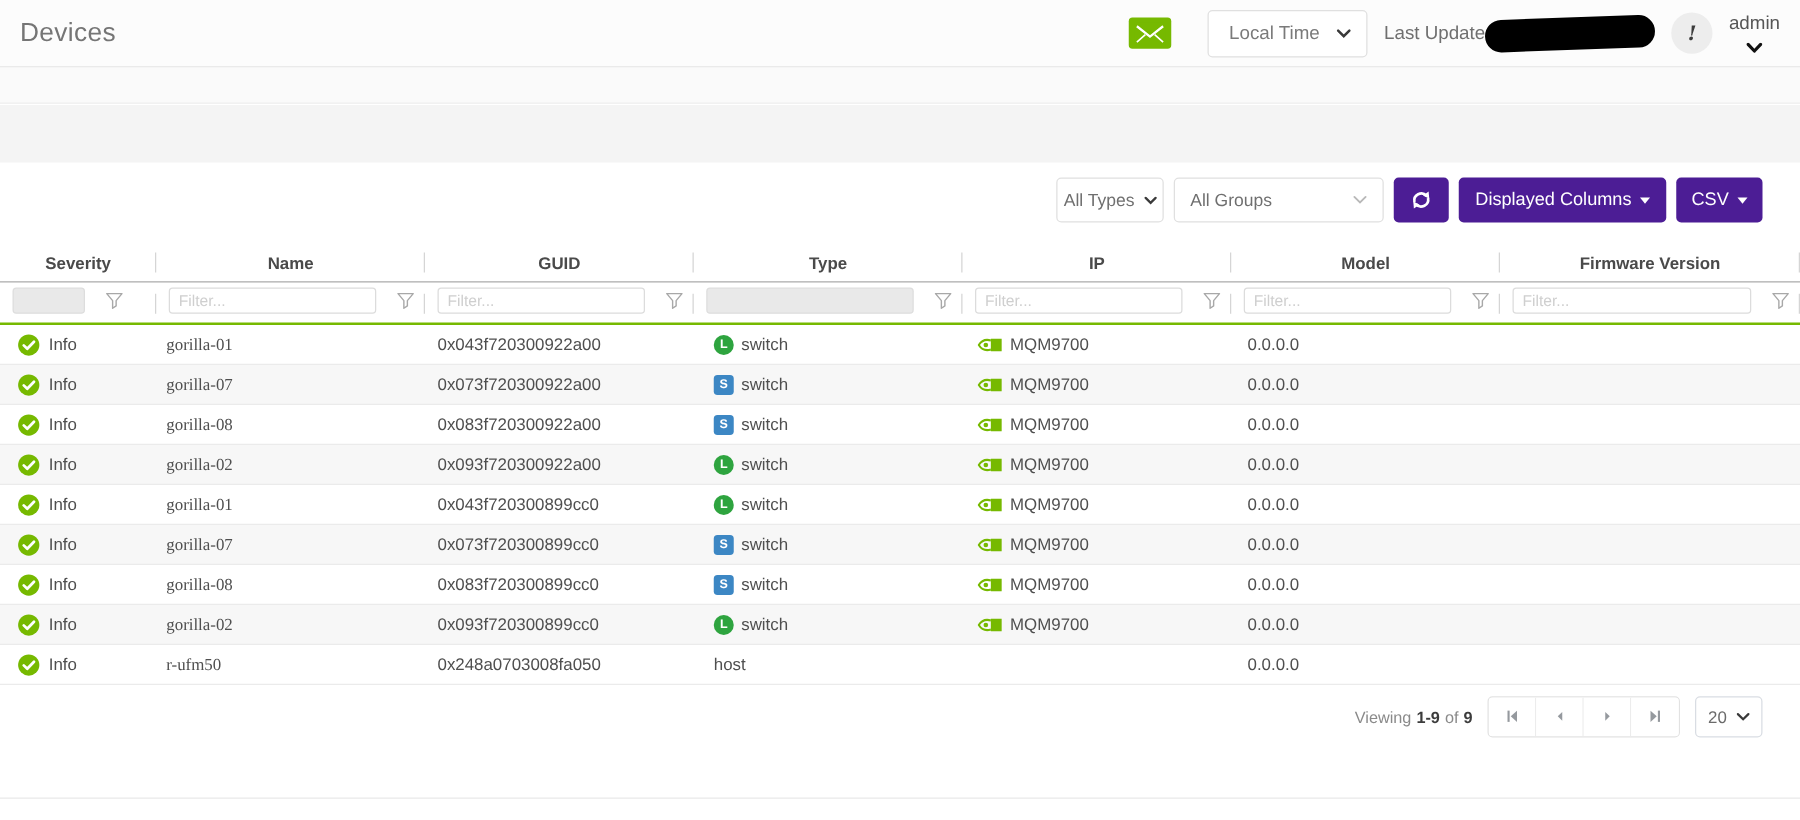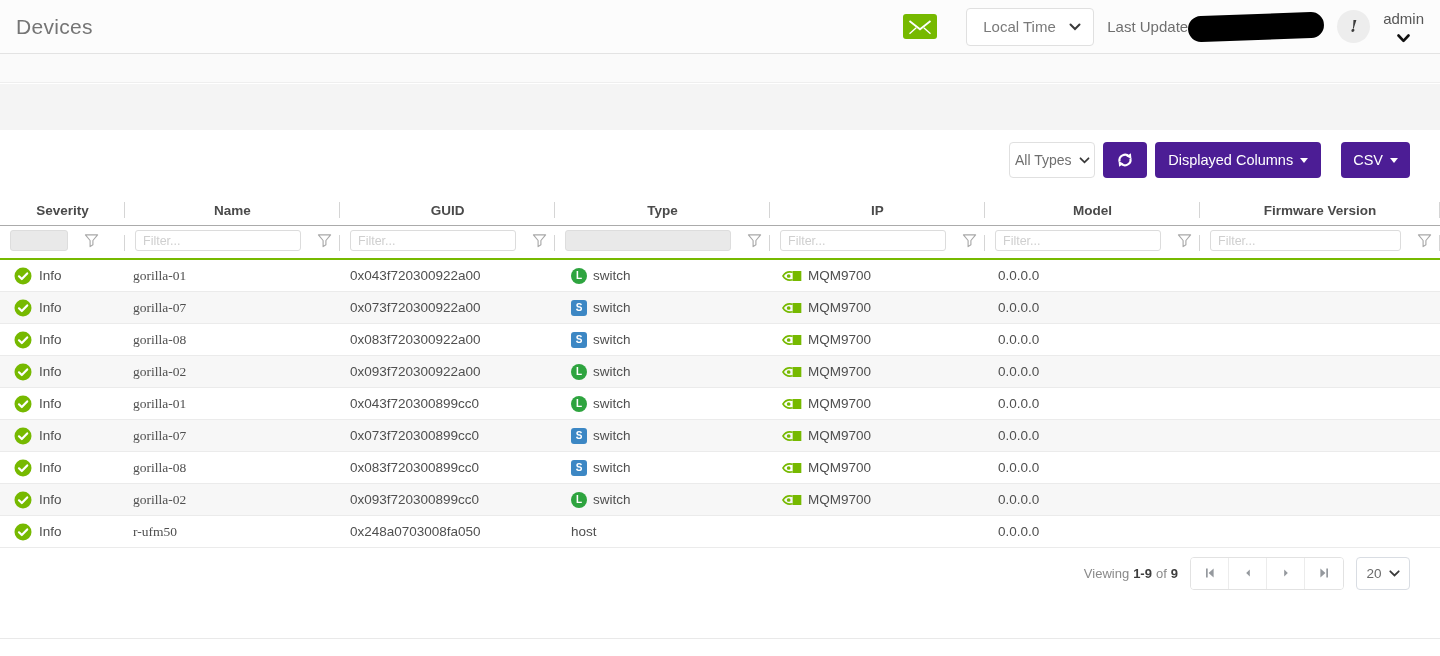--- a/index.html
+++ b/index.html
@@ -38,21 +38,21 @@
     display:flex; gap:8px; align-items:stretch; }
   .select-box { border:1px solid #e0e0e0; border-radius:4px; background:#fff;
     display:flex; align-items:center; color:#6f6f6f; font-size:14px; cursor:pointer; }
   .types-select { width:86px; justify-content:center; gap:7px; }
   .groups-select { width:168px; justify-content:space-between; padding:0 12px; }
   .btn-green { background:#4c1d95; border:none; border-radius:4px; color:#fff;
     font-size:14.5px; display:flex; align-items:center; justify-content:center;
     gap:7px; cursor:pointer; font-family:inherit; }
   .refresh-btn { width:44px; }
   .cols-btn { padding:0 13px; }
-  .csv-btn { padding:0 12px;margin-left:12px; }
+  .csv-btn { padding:0 12px; }
   .caret-down { width:0; height:0; border-left:4px solid transparent;
     border-right:4px solid transparent; border-top:5px solid #fff; margin-top:1px; }
 
   
   .thead { position:absolute; top:195px; left:0; right:0; height:31px;
     display:flex; align-items:center; border-bottom:1px solid #ababab; }
   .th { font-size:13.5px; font-weight:700; color:#4a4a4a; text-align:center;
     position:relative; height:100%; display:flex; align-items:center;
     justify-content:center; cursor:pointer; }
   .th::after, .fcell::after { content:''; position:absolute; right:0; top:50%;
@@ -159,20 +159,28 @@
 
   <div class="toolbar">
     <div class="select-box types-select">
       <span>All Types</span>
       <span class="icon">
         <svg width="11" height="7" viewBox="0 0 11 7">
             <path d="M1.5 1.3 L5.5 5.3 L9.5 1.3" fill="none" stroke="#3a3a3a" stroke-width="1.8" stroke-linecap="round"></path>
           </svg>
       </span>
     </div>
+    <div class="select-box groups-select">
+      <span>All Groups</span>
+      <span class="icon">
+        <svg width="12" height="8" viewBox="0 0 12 8">
+            <path d="M1.5 1.5 L6 6 L10.5 1.5" fill="none" stroke="#b9b9b9" stroke-width="1.5" stroke-linecap="round"></path>
+          </svg>
+      </span>
+    </div>
     <button class="btn-green refresh-btn">
       <span class="icon">
         <svg width="18" height="18" viewBox="0 0 18 18">
           <path d="M3.6 10.6 A5.6 5.6 0 0 1 13.2 5.6" fill="none" stroke="#fff" stroke-width="2.1"></path>
           <polygon points="14.9,2.2 15.4,8 10.4,5.3" fill="#fff"></polygon>
           <path d="M14.4 7.4 A5.6 5.6 0 0 1 4.8 12.4" fill="none" stroke="#fff" stroke-width="2.1"></path>
           <polygon points="3.1,15.8 2.6,10 7.6,12.7" fill="#fff"></polygon>
         </svg>
       </span>
     </button>

